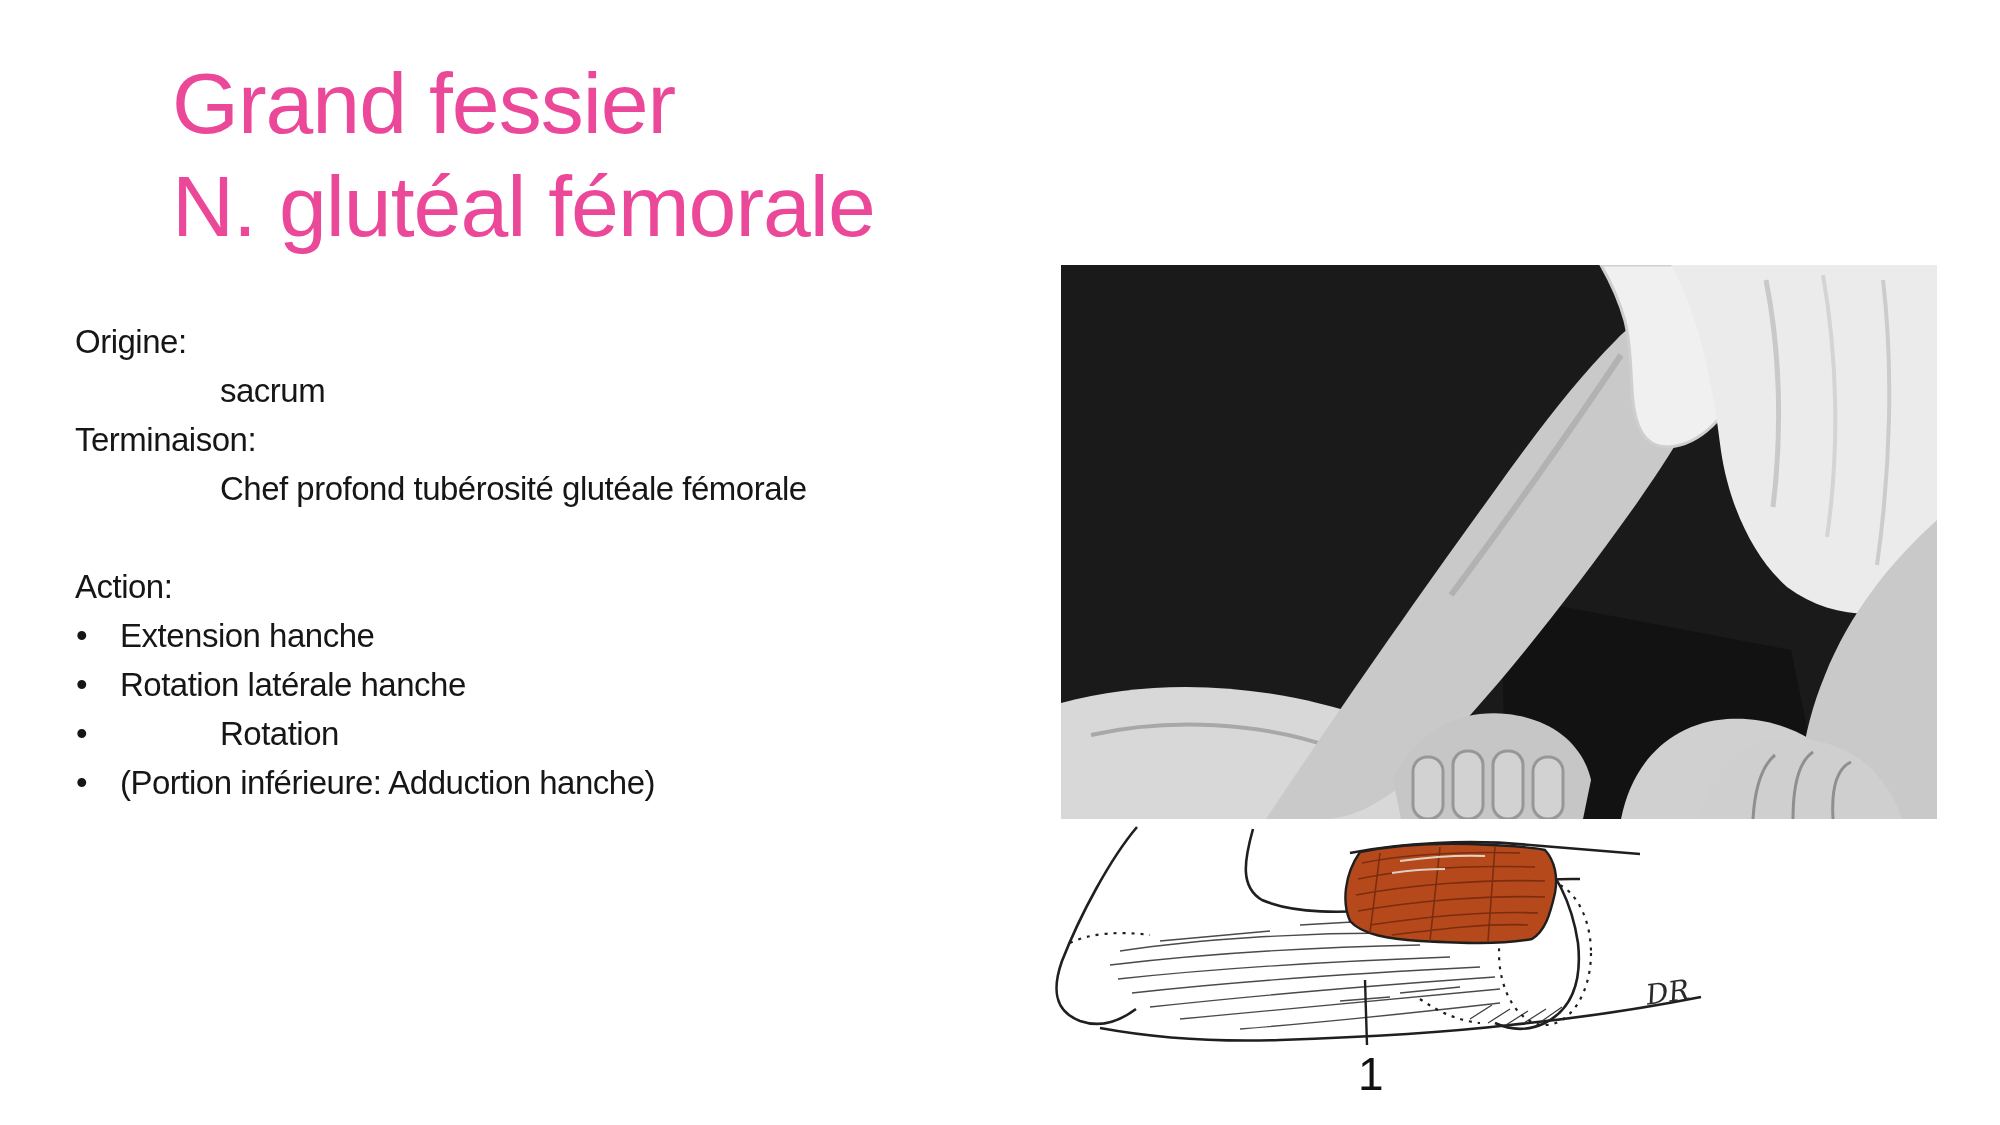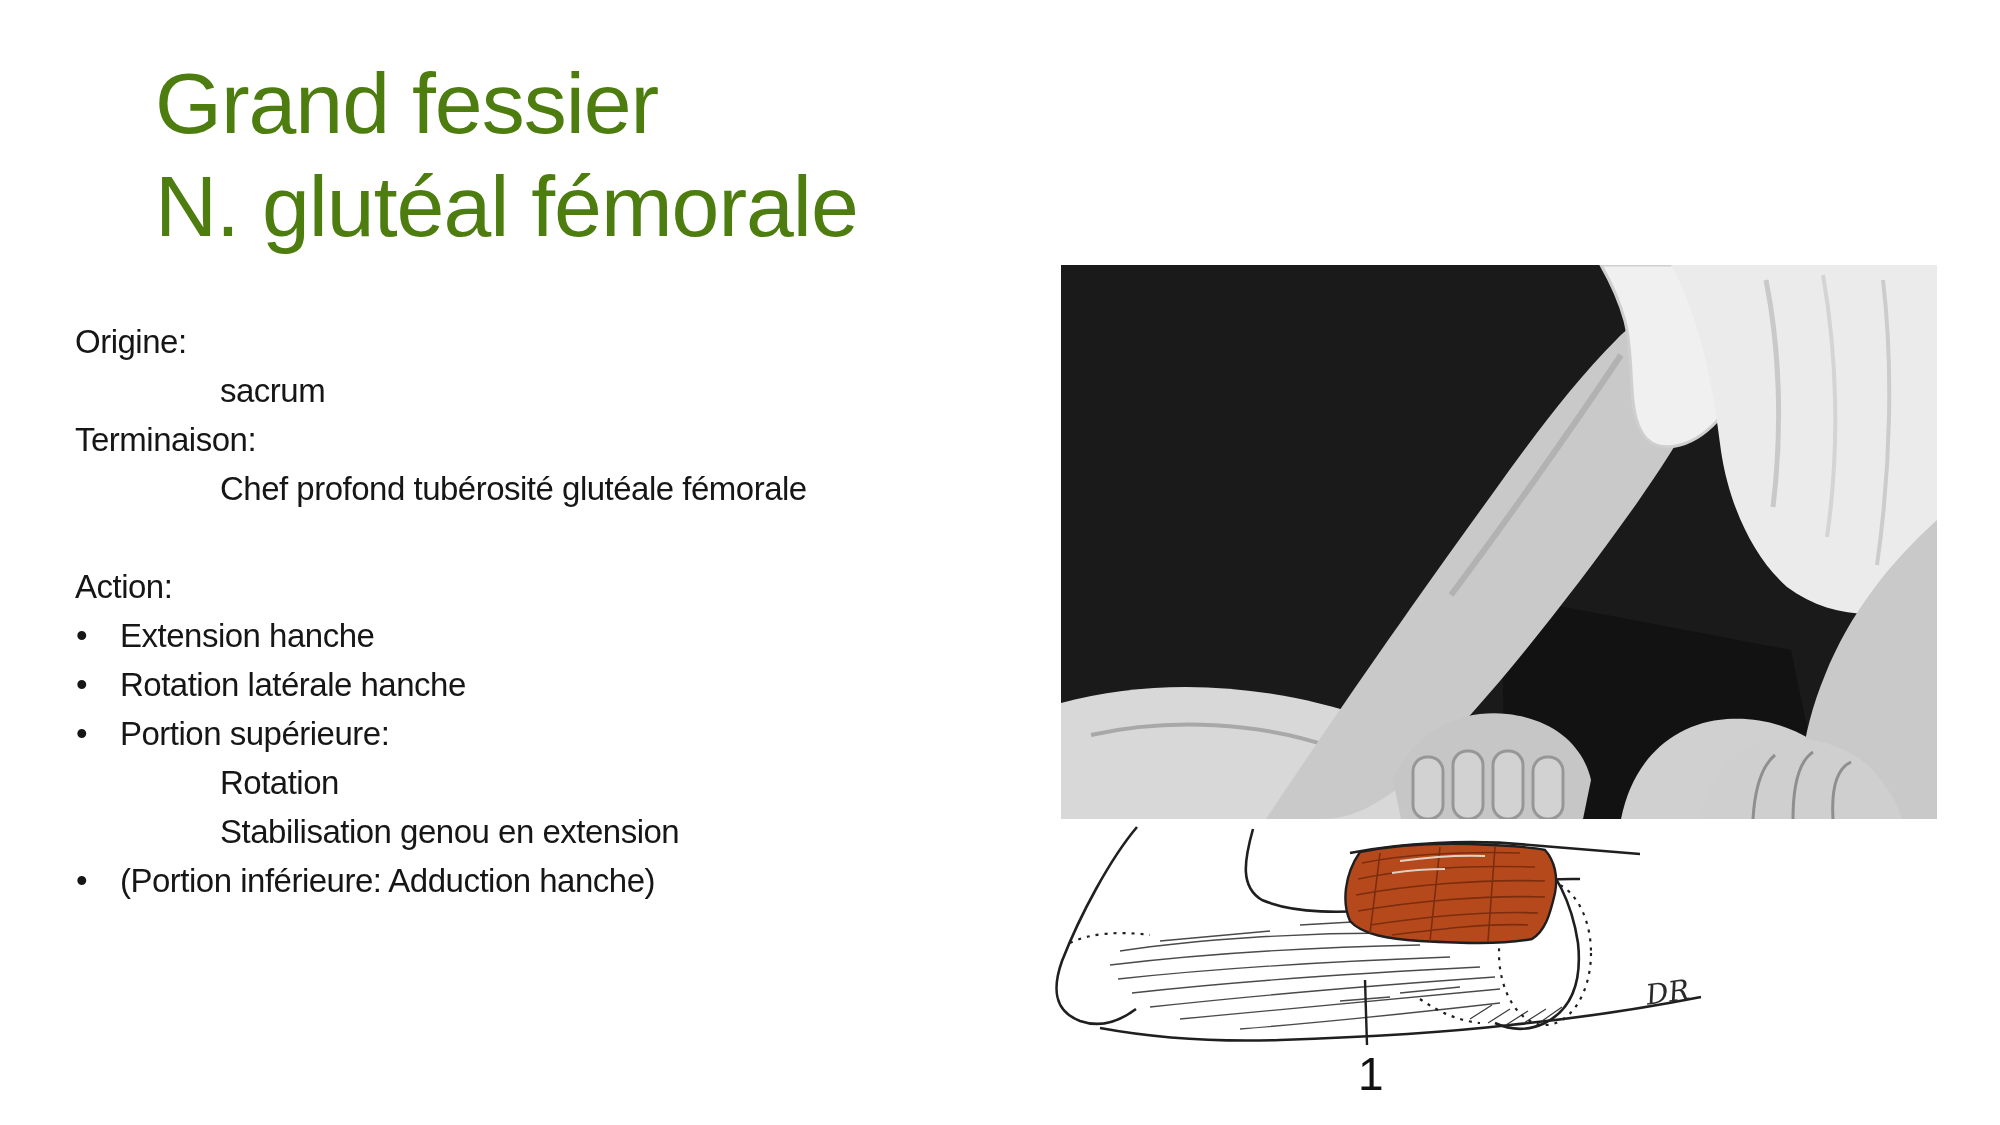--- a/index.html
+++ b/index.html
@@ -5,23 +5,23 @@
   html,body{margin:0;padding:0;background:#888;}
   .slide{
     position:relative;
     width:2000px;height:1125px;
     background:#ffffff;
     overflow:hidden;
     font-family:"Liberation Sans",sans-serif;
     color:#1a1a1a;
   }
   .title{
-    position:absolute;left:155px;top:52px;
+    position:absolute;left:172px;top:52px;
     font-size:86px;line-height:103px;font-weight:400;
-    letter-spacing:-1px;color:#4d7c0f;white-space:nowrap;
+    letter-spacing:-1px;color:#ec4899;white-space:nowrap;
   }
   .title span{display:block;}
   .bodytext{
     position:absolute;left:75px;top:317px;width:1010px;
     font-size:33px;line-height:49px;letter-spacing:-0.5px;
     color:#161616;white-space:nowrap;
   }
   .ln{position:relative;}
   .ln.indent{padding-left:145px;}
   .ln.bullet{padding-left:45px;}
@@ -42,23 +42,22 @@
 
   <div class="bodytext">
     <div class="ln label"><span>Origine:</span></div>
     <div class="ln indent"><span>sacrum</span></div>
     <div class="ln label"><span>Terminaison:</span></div>
     <div class="ln indent"><span>Chef profond tubérosité glutéale fémorale</span></div>
     <div class="spacer"></div>
     <div class="ln label"><span>Action:</span></div>
     <div class="ln bullet"><span class="marker">•</span><span>Extension hanche</span></div>
     <div class="ln bullet"><span class="marker">•</span><span>Rotation latérale hanche</span></div>
-    <div class="ln bullet"><span class="marker">•</span><span>Portion supérieure:</span></div>
+    <div class="ln bullet"><span class="marker">•</span></div>
     <div class="ln indent"><span>Rotation</span></div>
-    <div class="ln indent"><span>Stabilisation genou en extension</span></div>
     <div class="ln bullet"><span class="marker">•</span><span>(Portion inférieure: Adduction hanche)</span></div>
   </div>
 
   <svg class="photo-svg" viewBox="0 0 876 554" aria-hidden="true">
     <rect x="0" y="0" width="876" height="554" fill="#1a1a1a"></rect>
     <path d="M560,554 L876,554 L876,430 C790,445 680,485 560,554 Z" fill="#262626"></path>
 
     <path d="M0,554 L0,438 C95,412 205,418 305,452 C365,474 412,506 448,554 Z" fill="#d8d8d8"></path>
     <path d="M30,470 C110,452 200,458 270,482" stroke="#a8a8a8" stroke-width="4" fill="none"></path>
 

